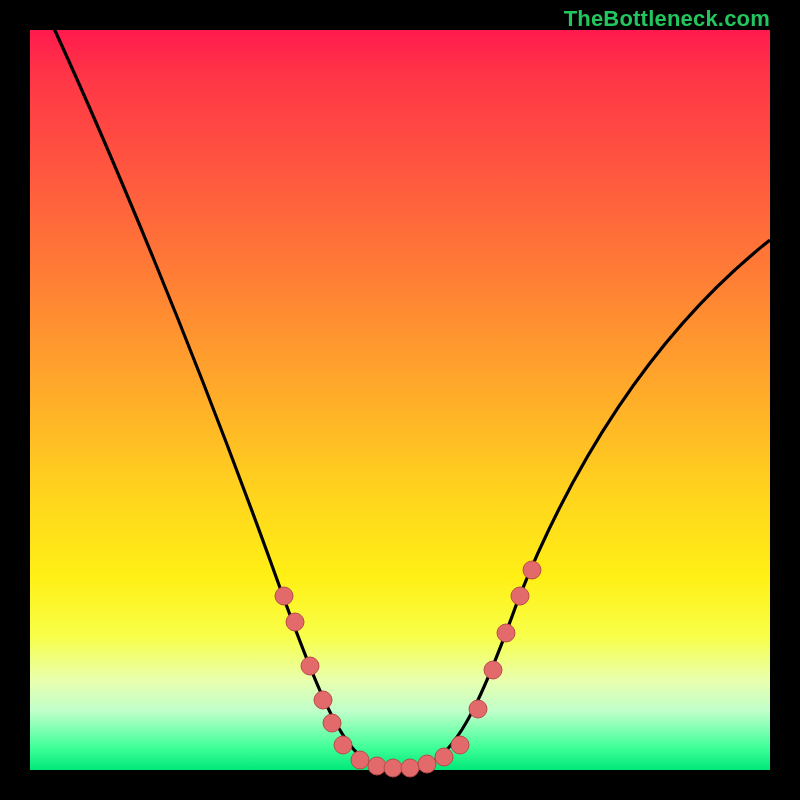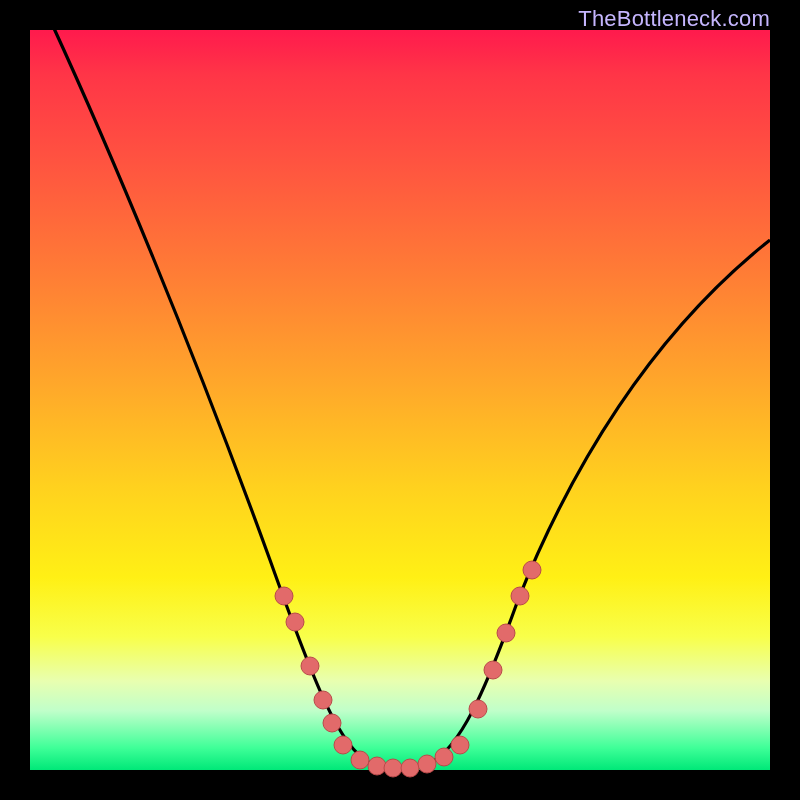--- a/index.html
+++ b/index.html
@@ -35,24 +35,25 @@
       #e8ffb0 88%,
       #c0ffca 92%,
       #3fff98 97%,
       #00e878 100%
     );
   }
   .watermark {
     position: absolute;
     top: 6px;
     right: 30px;
-    color: #c4b5fd;
+    color: #22c55e;
     font-size: 22px;
     letter-spacing: 0.2px;
     user-select: none;
+    font-weight: bold;
   }
   svg.curve {
     position: absolute;
     left: 0;
     top: 0;
     width: 740px;
     height: 740px;
     overflow: visible;
   }
   .dot {

